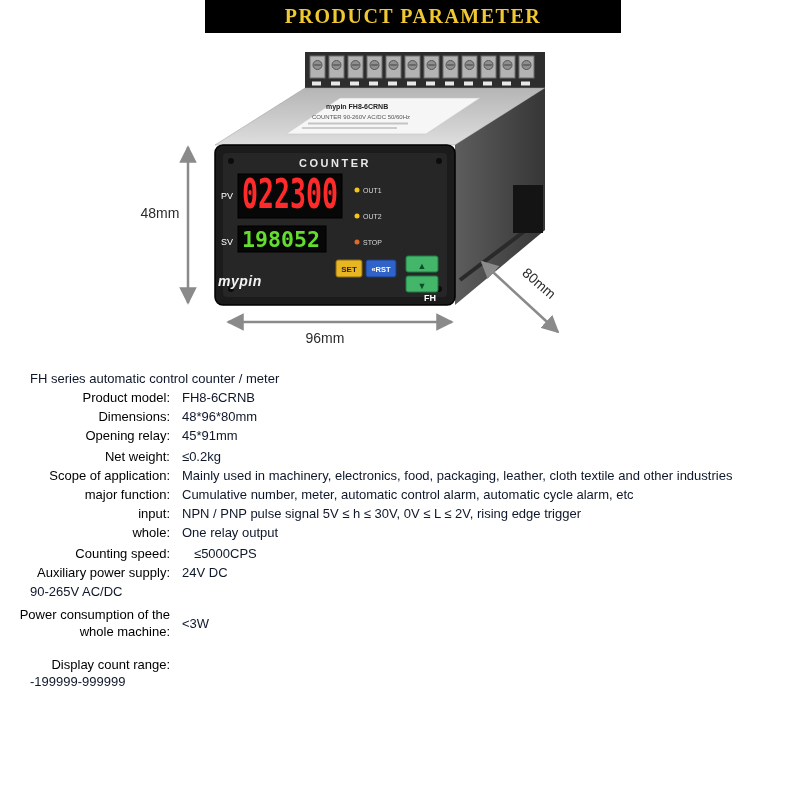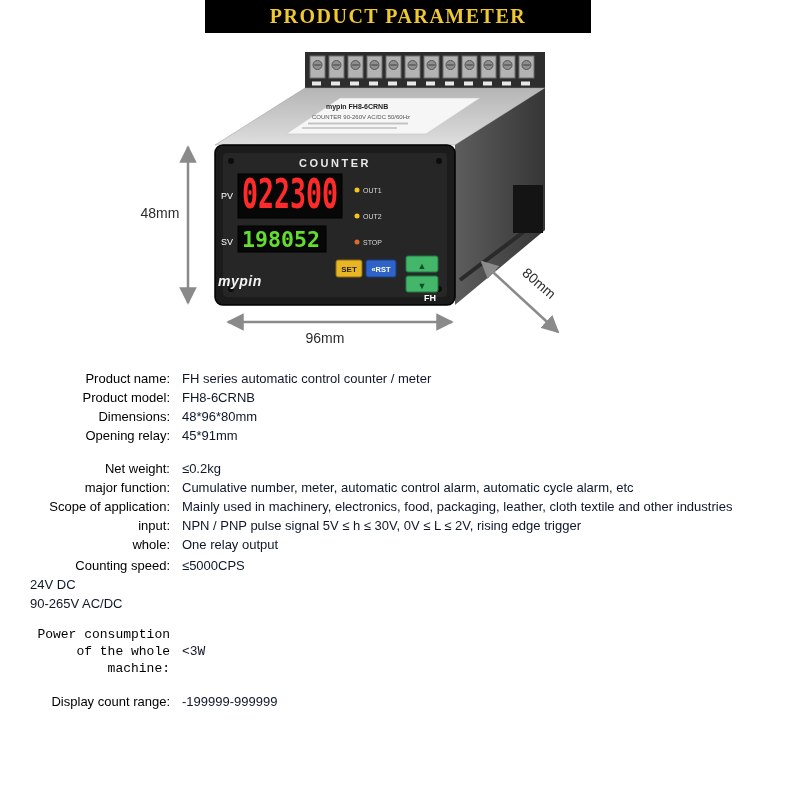--- a/index.html
+++ b/index.html
@@ -1,41 +1,41 @@
 <!DOCTYPE html>
 <html><head>
 <meta charset="utf-8">
 <style>
   * { margin:0; padding:0; box-sizing:border-box; }
   html,body { background:#fff; }
   body { width:800px; height:800px; font-family:"Liberation Sans", sans-serif; position:relative; }
   .canvas { position:relative; width:800px; height:800px; background:#fff; overflow:hidden; }
 
   .header-bar {
-    position:absolute; left:205px; top:0; width:386px; height:33px;
+    position:absolute; left:205px; top:0; width:416px; height:33px;
     background:#000; display:flex; align-items:center; justify-content:center;
   }
   .header-title {
     color:#f0c832; font-family:"Liberation Serif", serif; font-weight:bold;
     font-size:20px; letter-spacing:1.5px;
   }
 
   .device-svg { position:absolute; left:130px; top:50px; }
 
   .specs { position:absolute; left:18px; top:370px; width:778px; }
   .spec-row { display:flex; align-items:flex-start; margin-bottom:2px; }
   .spec-label {
     width:152px; flex-shrink:0; text-align:right;
     font-size:13px; line-height:17px; color:#000;
   }
   .spec-value { margin-left:12px; font-size:13px; line-height:17px; color:#0f172a; }
-  .g1 { margin-top:16px; }
-  .g2 { margin-top:4px; }
-  .g3 { margin-top:14px;font-family:Liberation Mono, monospace; }
-  .g4 { margin-top:16px; }
+  .g1 { margin-top:4px; }
+  .g2 { margin-top:4px;gap:12px; }
+  .g3 { margin-top:6px; }
+  .g4 { margin-top:16px;flex-direction:column; }
   .v-center { align-self:center; }
 </style>
 </head>
 <body>
 
 <div class="canvas">
 
   <div class="header-bar">
     <span class="header-title">PRODUCT PARAMETER</span>
   </div>
@@ -154,60 +154,60 @@
       <text x="195" y="293" text-anchor="middle" font-size="14" fill="#2b2b2b">96mm</text>
     </g>
     <g>
       <line x1="352" y1="212" x2="428" y2="282" stroke="#8a8a8a" stroke-width="2.5" marker-start="url(#arr)" marker-end="url(#arr)"></line>
       <text transform="translate(406,237) rotate(41)" text-anchor="middle" font-size="14" fill="#2b2b2b">80mm</text>
     </g>
   </svg>
 
   <div class="specs">
     <div class="spec-row">
-      <div class="spec-label">Product name:</div>
       <div class="spec-value">FH series automatic control counter / meter</div>
     </div>
     <div class="spec-row">
       <div class="spec-label">Product model:</div>
       <div class="spec-value">FH8-6CRNB</div>
     </div>
     <div class="spec-row">
       <div class="spec-label">Dimensions:</div>
       <div class="spec-value">48*96*80mm</div>
     </div>
     <div class="spec-row">
       <div class="spec-label">Opening relay:</div>
       <div class="spec-value">45*91mm</div>
     </div>
     <div class="spec-row g1">
       <div class="spec-label">Net weight:</div>
       <div class="spec-value">≤0.2kg</div>
     </div>
     <div class="spec-row">
+      <div class="spec-label">Scope of application:</div>
+      <div class="spec-value">Mainly used in machinery, electronics, food, packaging, leather, cloth textile and other industries</div>
+    </div>
+    <div class="spec-row">
       <div class="spec-label">major function:</div>
       <div class="spec-value">Cumulative number, meter, automatic control alarm, automatic cycle alarm, etc</div>
-    </div>
-    <div class="spec-row">
-      <div class="spec-label">Scope of application:</div>
-      <div class="spec-value">Mainly used in machinery, electronics, food, packaging, leather, cloth textile and other industries</div>
     </div>
     <div class="spec-row">
       <div class="spec-label">input:</div>
       <div class="spec-value">NPN / PNP pulse signal 5V ≤ h ≤ 30V, 0V ≤ L ≤ 2V, rising edge trigger</div>
     </div>
     <div class="spec-row">
       <div class="spec-label">whole:</div>
       <div class="spec-value">One relay output</div>
     </div>
     <div class="spec-row g2">
       <div class="spec-label">Counting speed:</div>
       <div class="spec-value">≤5000CPS</div>
     </div>
     <div class="spec-row">
+      <div class="spec-label">Auxiliary power supply:</div>
       <div class="spec-value">24V DC</div>
     </div>
     <div class="spec-row">
       <div class="spec-value">90-265V AC/DC</div>
     </div>
     <div class="spec-row g3">
       <div class="spec-label">Power consumption of the whole machine:</div>
       <div class="spec-value v-center">&lt;3W</div>
     </div>
     <div class="spec-row g4">

